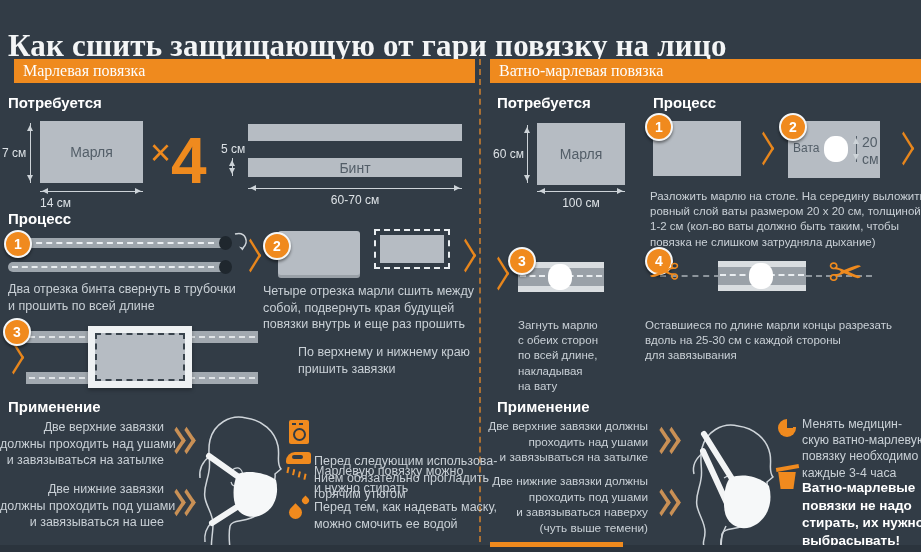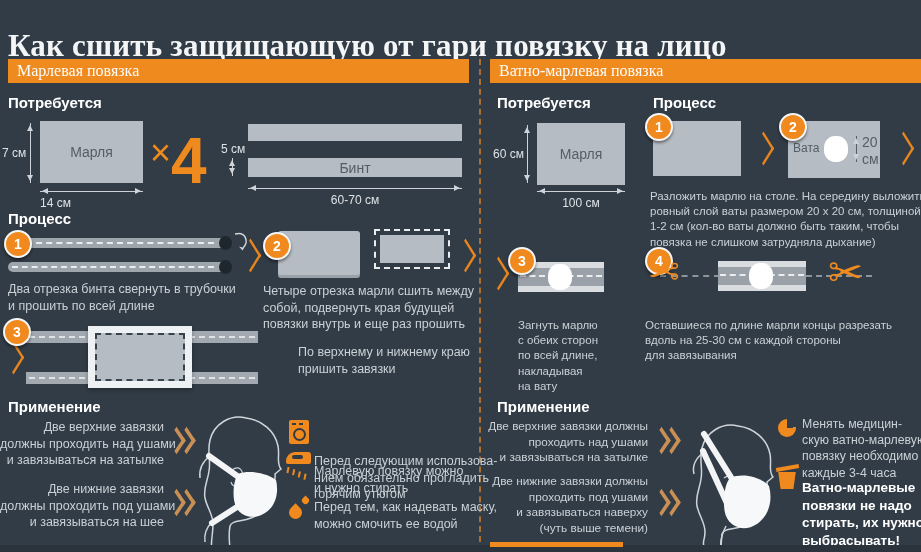--- a/index.html
+++ b/index.html
@@ -66,21 +66,21 @@
   .twist{position:absolute;z-index:3;}
   .footer{position:absolute;left:0;top:545px;width:921px;height:7px;background:#2b343d;}
   .footer-accent{position:absolute;left:490px;top:542px;width:133px;height:5px;background:#ef8a1e;}
 </style>
 </head>
 <body>
 
 <div class="stage">
 
   <div class="title">Как сшить защищающую от гари повязку на лицо</div>
-  <div class="bar" style="left:8px;width:461px;">
+  <div class="bar" style="left:14px;width:461px;">
     <span>Марлевая повязка</span>
   </div>
   <div class="bar" style="left:490px;width:431px;">
     <span>Ватно-марлевая повязка</span>
   </div>
   <div class="divider"></div>
 
   <div class="h2" style="left:8px;top:94px;">Потребуется</div>
 
   <div class="dimv" style="left:30px;top:123px;height:60px;"></div>

